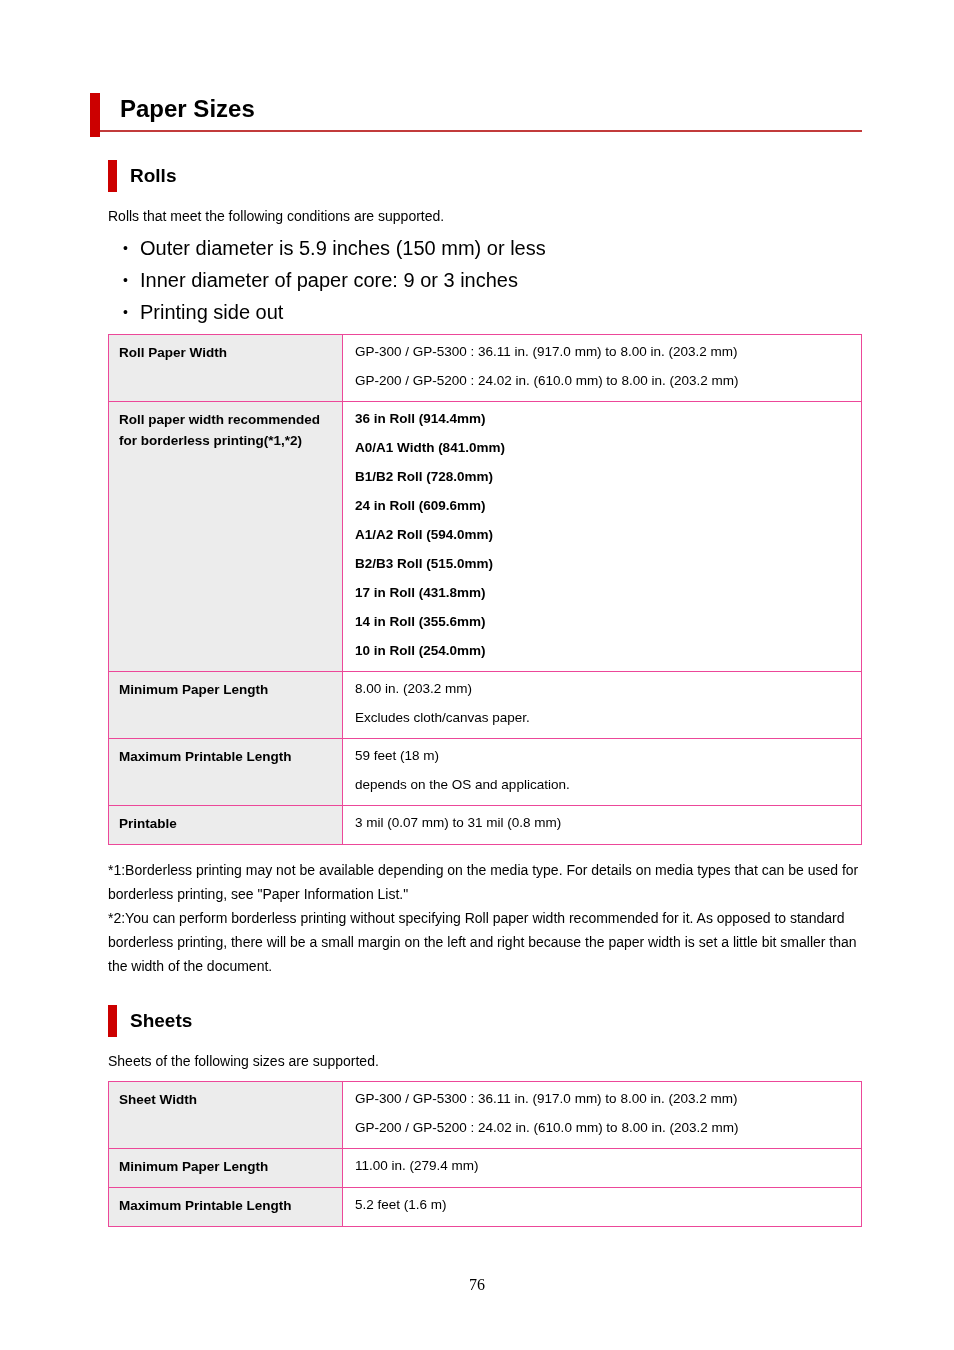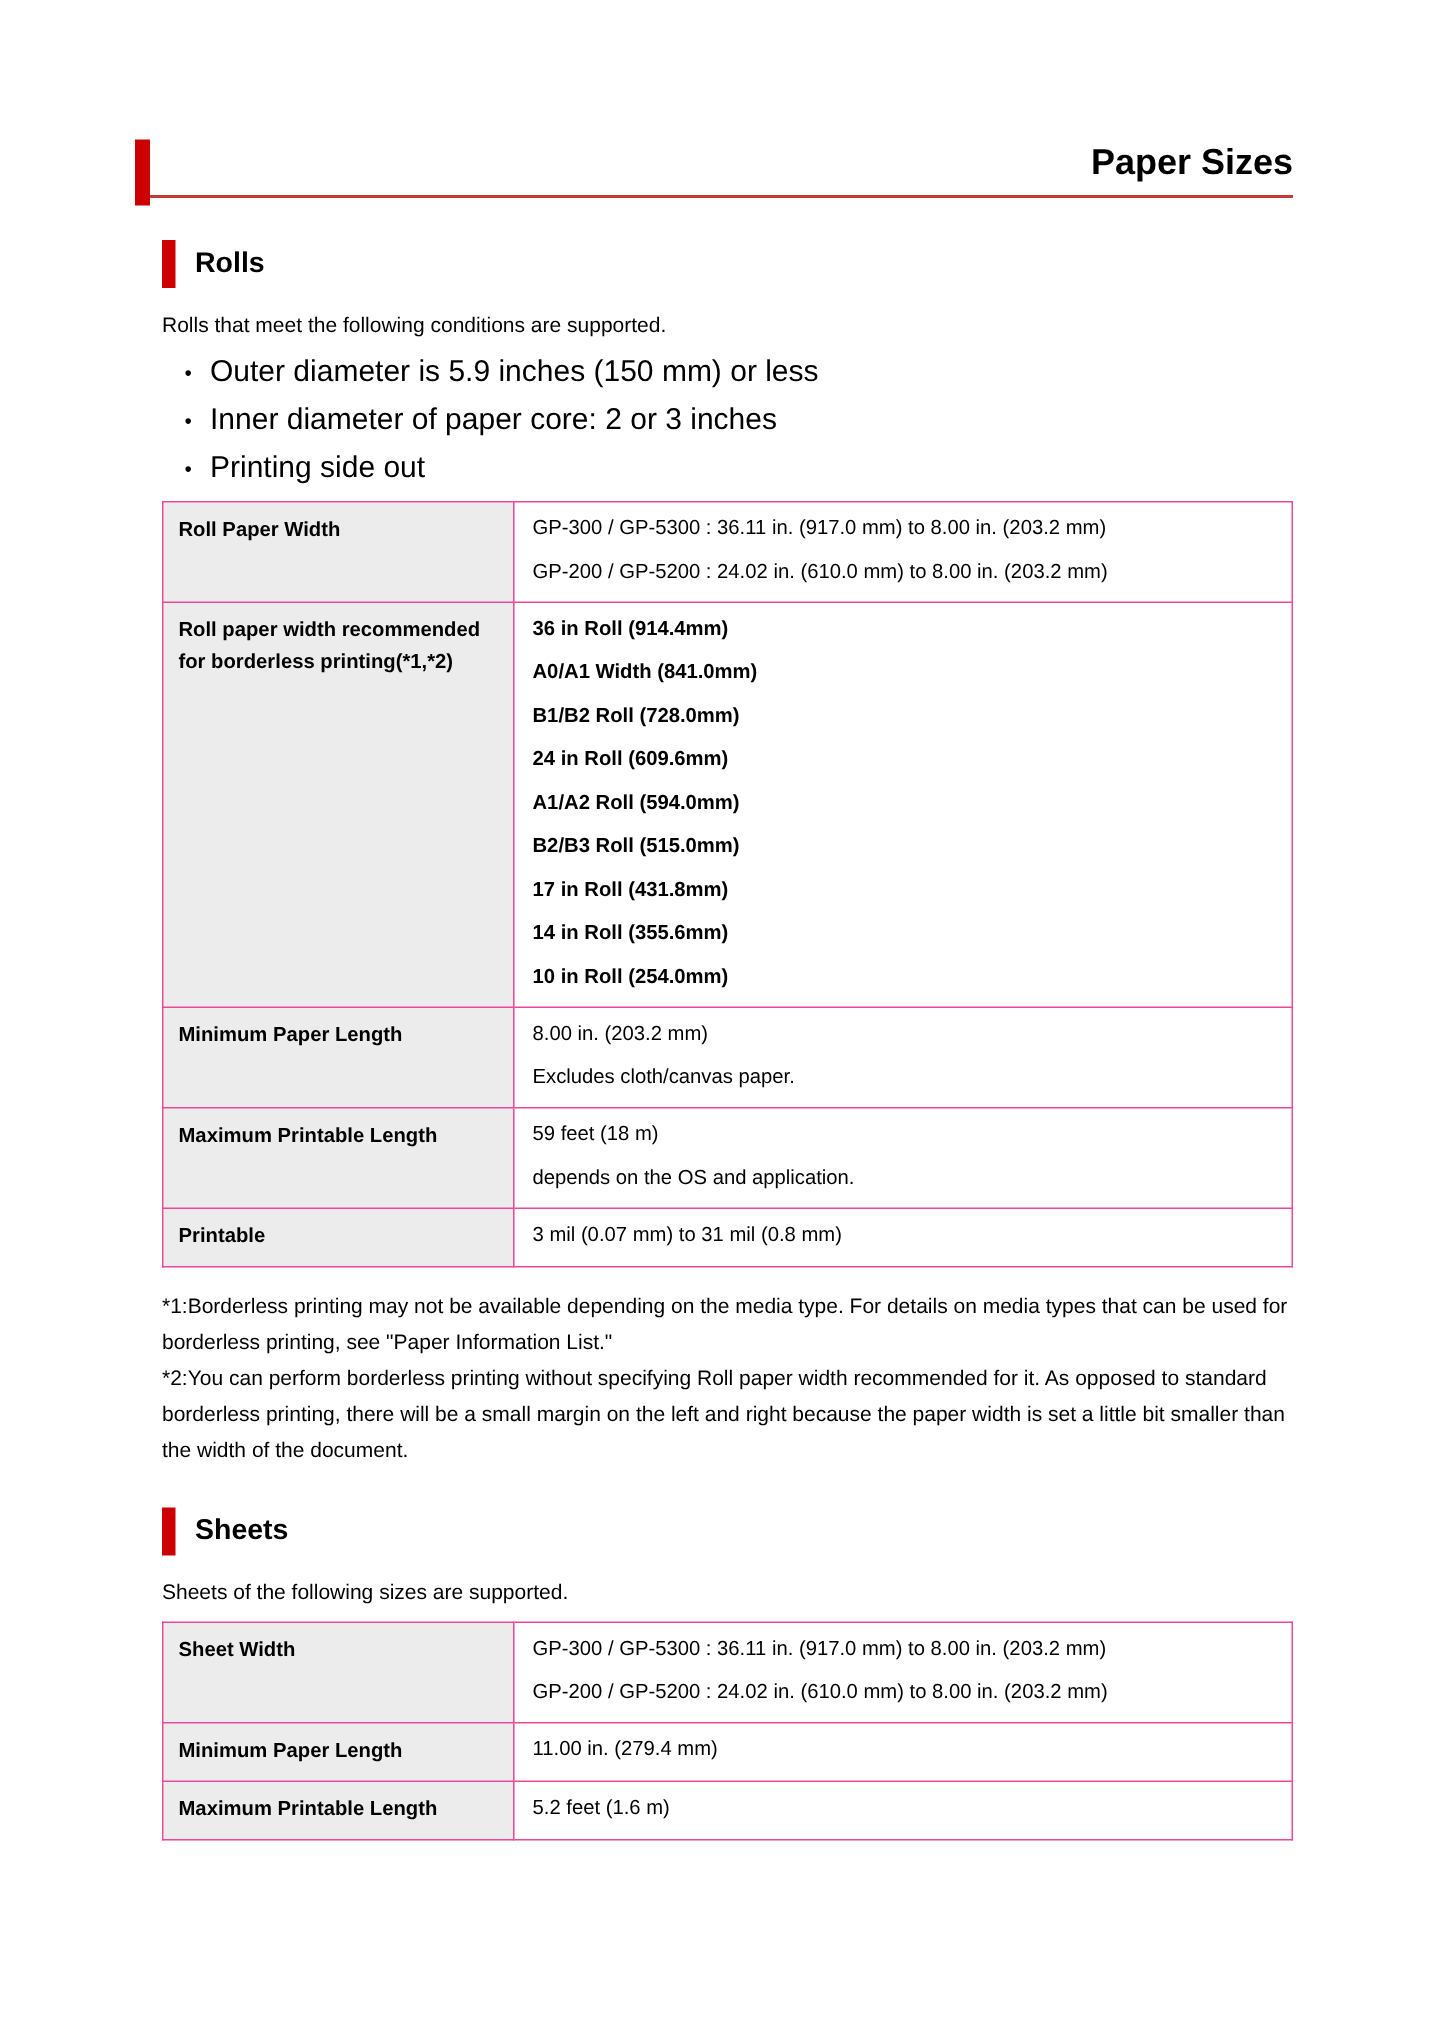--- a/index.html
+++ b/index.html
@@ -14,21 +14,20 @@
   }
 
   
   .title-block {
     position: absolute;
     left: 90px;
     top: 93px;
     width: 772px;
     border-bottom: 2px solid #c23b3b;
     padding-bottom: 5px;
-    text-align: right;
   }
   .title-accent-bar {
     position: absolute;
     left: 0; top: 0;
     width: 10px; height: 44px;
     background: #cc0000;
   }
   h1.doc-title {
     margin: 0 0 0 30px;
     font-size: 24px;
@@ -134,21 +133,21 @@
     <div class="section">
       <div class="h2-wrap">
         <div class="h2-bar"></div>
         <h2 class="sec-title">Rolls</h2>
       </div>
 
       <p class="intro">Rolls that meet the following conditions are supported.</p>
 
       <ul class="bullets">
         <li>Outer diameter is 5.9 inches (150 mm) or less</li>
-        <li>Inner diameter of paper core: 2 or 3 inches</li>
+        <li>Inner diameter of paper core: 9 or 3 inches</li>
         <li>Printing side out</li>
       </ul>
 
       <table class="spec">
         <tbody>
           <tr>
             <th>Roll Paper Width</th>
             <td>
               <p>GP-300 / GP-5300 : 36.11 in. (917.0 mm) to 8.00 in. (203.2 mm)</p>
               <p>GP-200 / GP-5200 : 24.02 in. (610.0 mm) to 8.00 in. (203.2 mm)</p>
@@ -225,14 +224,15 @@
             <td>
               <p>5.2 feet (1.6 m)</p>
             </td>
           </tr>
         </tbody>
       </table>
     </div>
 
   </div>
 
+  <div class="page-number">76</div>
 
 </div>
 
 </body></html>

